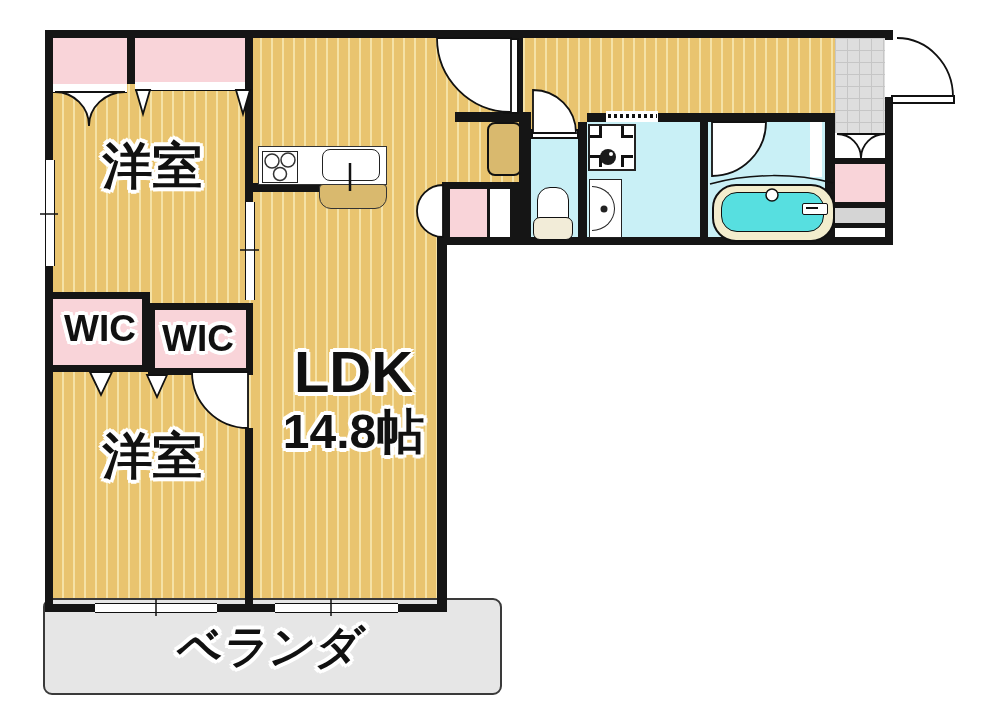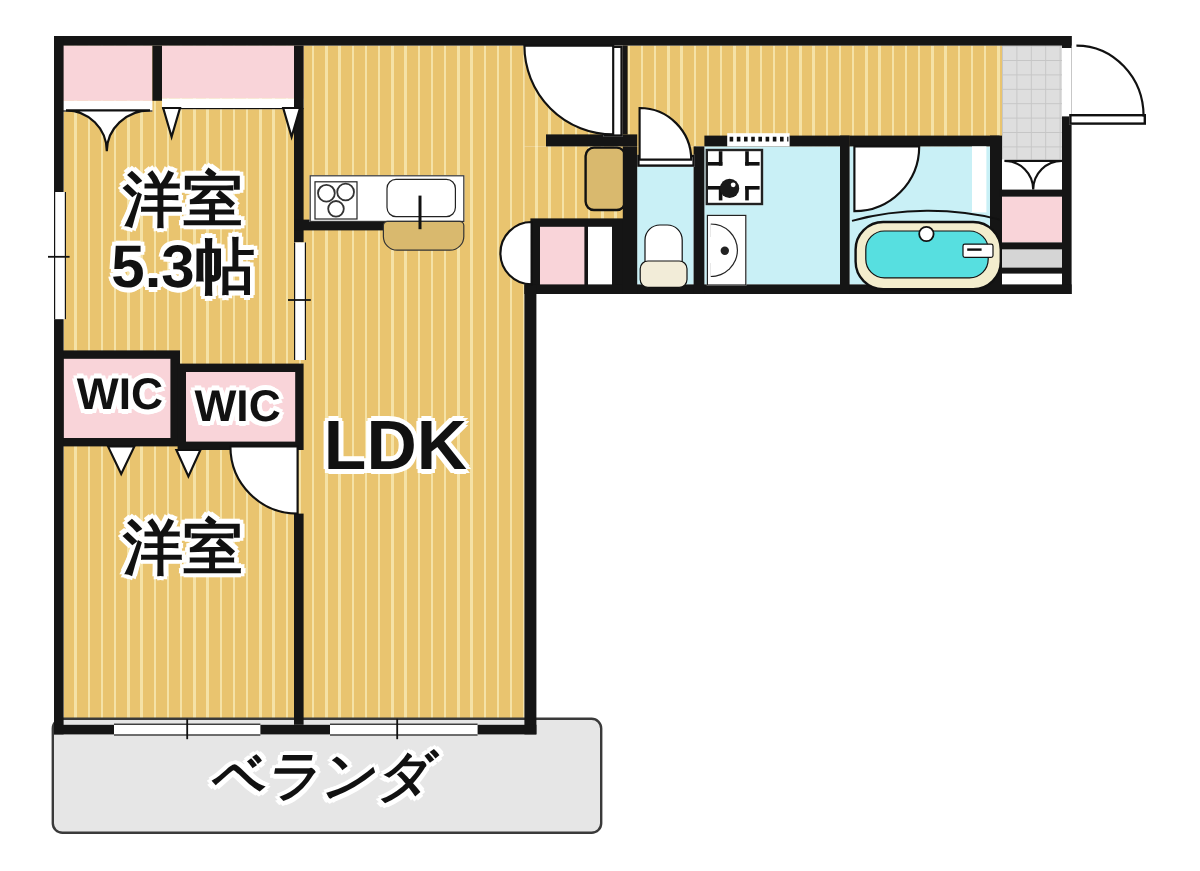--- a/index.html
+++ b/index.html
@@ -160,25 +160,25 @@
     <circle cx="604" cy="209" r="3.5" fill="#222"></circle>
 
     <path d="M710,184 C750,173 795,173 833,183" fill="none" stroke="#111" stroke-width="1.5"></path>
 
     <circle cx="772" cy="195" r="6" fill="#fff" stroke="#111" stroke-width="1.5"></circle>
     <line x1="806" y1="208" x2="818" y2="208" stroke="#111" stroke-width="2"></line>
   </svg>
 
   <div class="lbl" style="left:60px;top:138px;width:185px;font-size:50px;">
     <div>洋室</div>
-    <div>5.3帖</div>
   </div>
   <div class="lbl" style="left:58px;top:308px;width:84px;font-size:37px;">WIC</div>
   <div class="lbl" style="left:156px;top:318px;width:84px;font-size:37px;">WIC</div>
   <div class="lbl" style="left:60px;top:428px;width:185px;font-size:50px;">
     <div>洋室</div>
   </div>
-  <div class="lbl" style="left:237px;top:340px;width:185px;">
+  <div class="lbl" style="left:261px;top:340px;width:185px;">
     <div style="font-size:58px;">LDK</div>
+    <div style="font-size:48px;">14.8帖</div>
   </div>
   <div class="lbl" style="left:150px;top:622px;width:240px;font-size:45px;transform:skewX(-10deg);">ベランダ</div>
 
 </div>
 
 </body></html>

